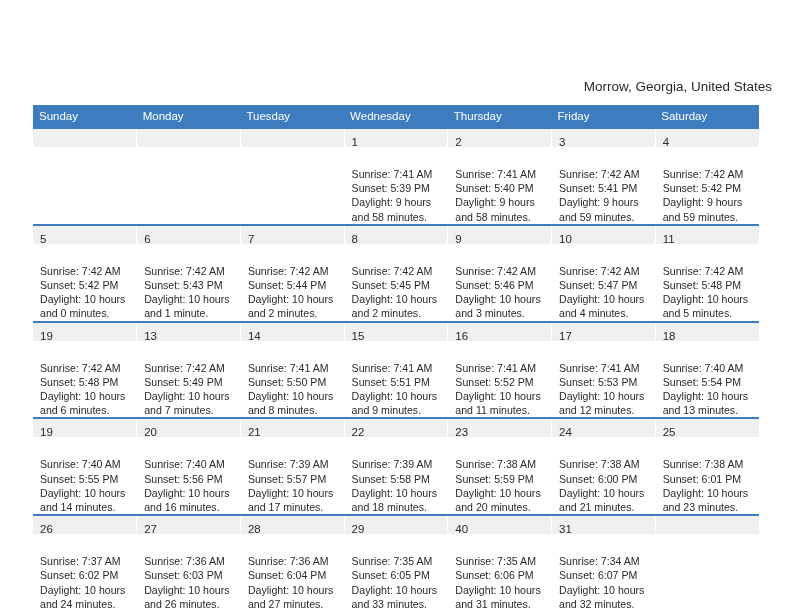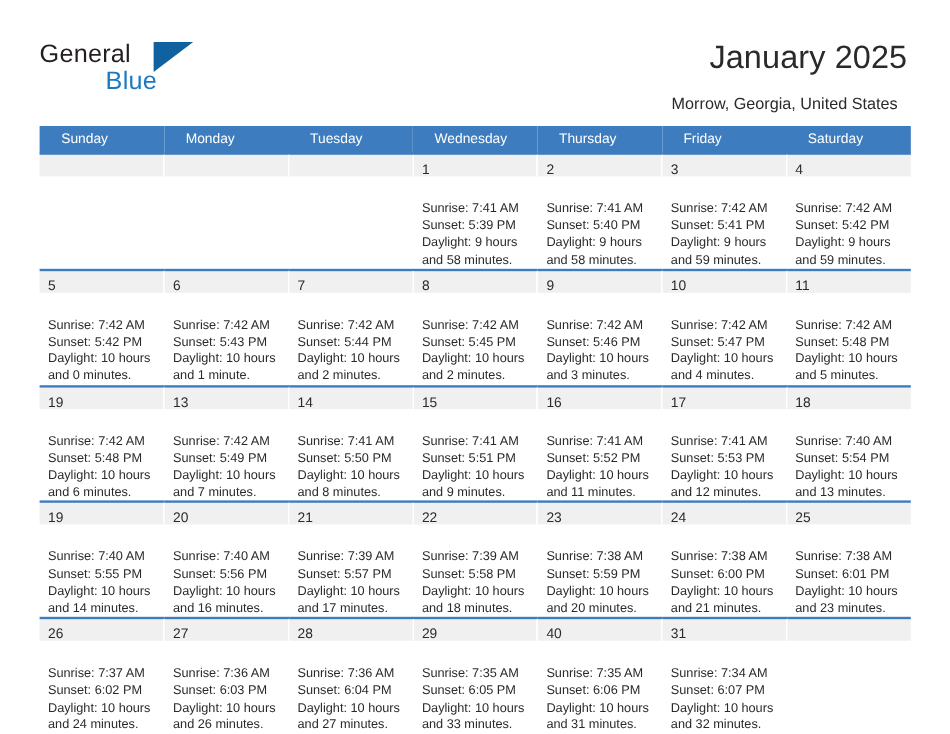--- a/index.html
+++ b/index.html
@@ -67,21 +67,21 @@
     right: 36px;
     top: 33px;
     font-size: 27px;
     color: #2a2a2a;
     text-align: right;
     white-space: nowrap;
     letter-spacing: 0.1px;
   }
   .subtitle {
     position: absolute;
-    right: 44px;
+    right: 20px;
     top: 79px;
     font-size: 13.5px;
     color: #2a2a2a;
     text-align: left;
     white-space: nowrap;
   }
   
   .calendar {
     position: absolute;
     left: 33px;
@@ -89,21 +89,21 @@
     width: 726px;
     border-collapse: collapse;
     table-layout: fixed;
   }
   .calendar th {
     background: #3d7dbf;
     color: #ffffff;
     font-size: 11.5px;
     font-weight: normal;
     text-align: left;
-    padding: 5px 0 5px 18px;
+    padding: 5px 0 5px 6px;
     height: 11px;
     border: none;
   }
   .calendar td {
     vertical-align: top;
     padding: 0;
     width: 103.7px;
     height: 89px;
     border-top: 2px solid #3d7dbf;
     border-right: 1px solid #ffffff;
@@ -135,26 +135,20 @@
   .empty .daynum-band {
     background: #f0f0f0;
   }
 </style>
 </head>
 <body>
 
 <div class="page">
 
   <div class="header">
-    <div class="logo">
-      <span class="logo-general">General</span>
-      <span class="logo-triangle"></span>
-      <span class="logo-blue">Blue</span>
-    </div>
-    <div class="title">January 2025</div>
     <div class="subtitle">Morrow, Georgia, United States</div>
   </div>
 
   <table class="calendar">
     <thead>
       <tr id="weekday-row">
           <th>Sunday</th>
           <th>Monday</th>
           <th>Tuesday</th>
           <th>Wednesday</th>

